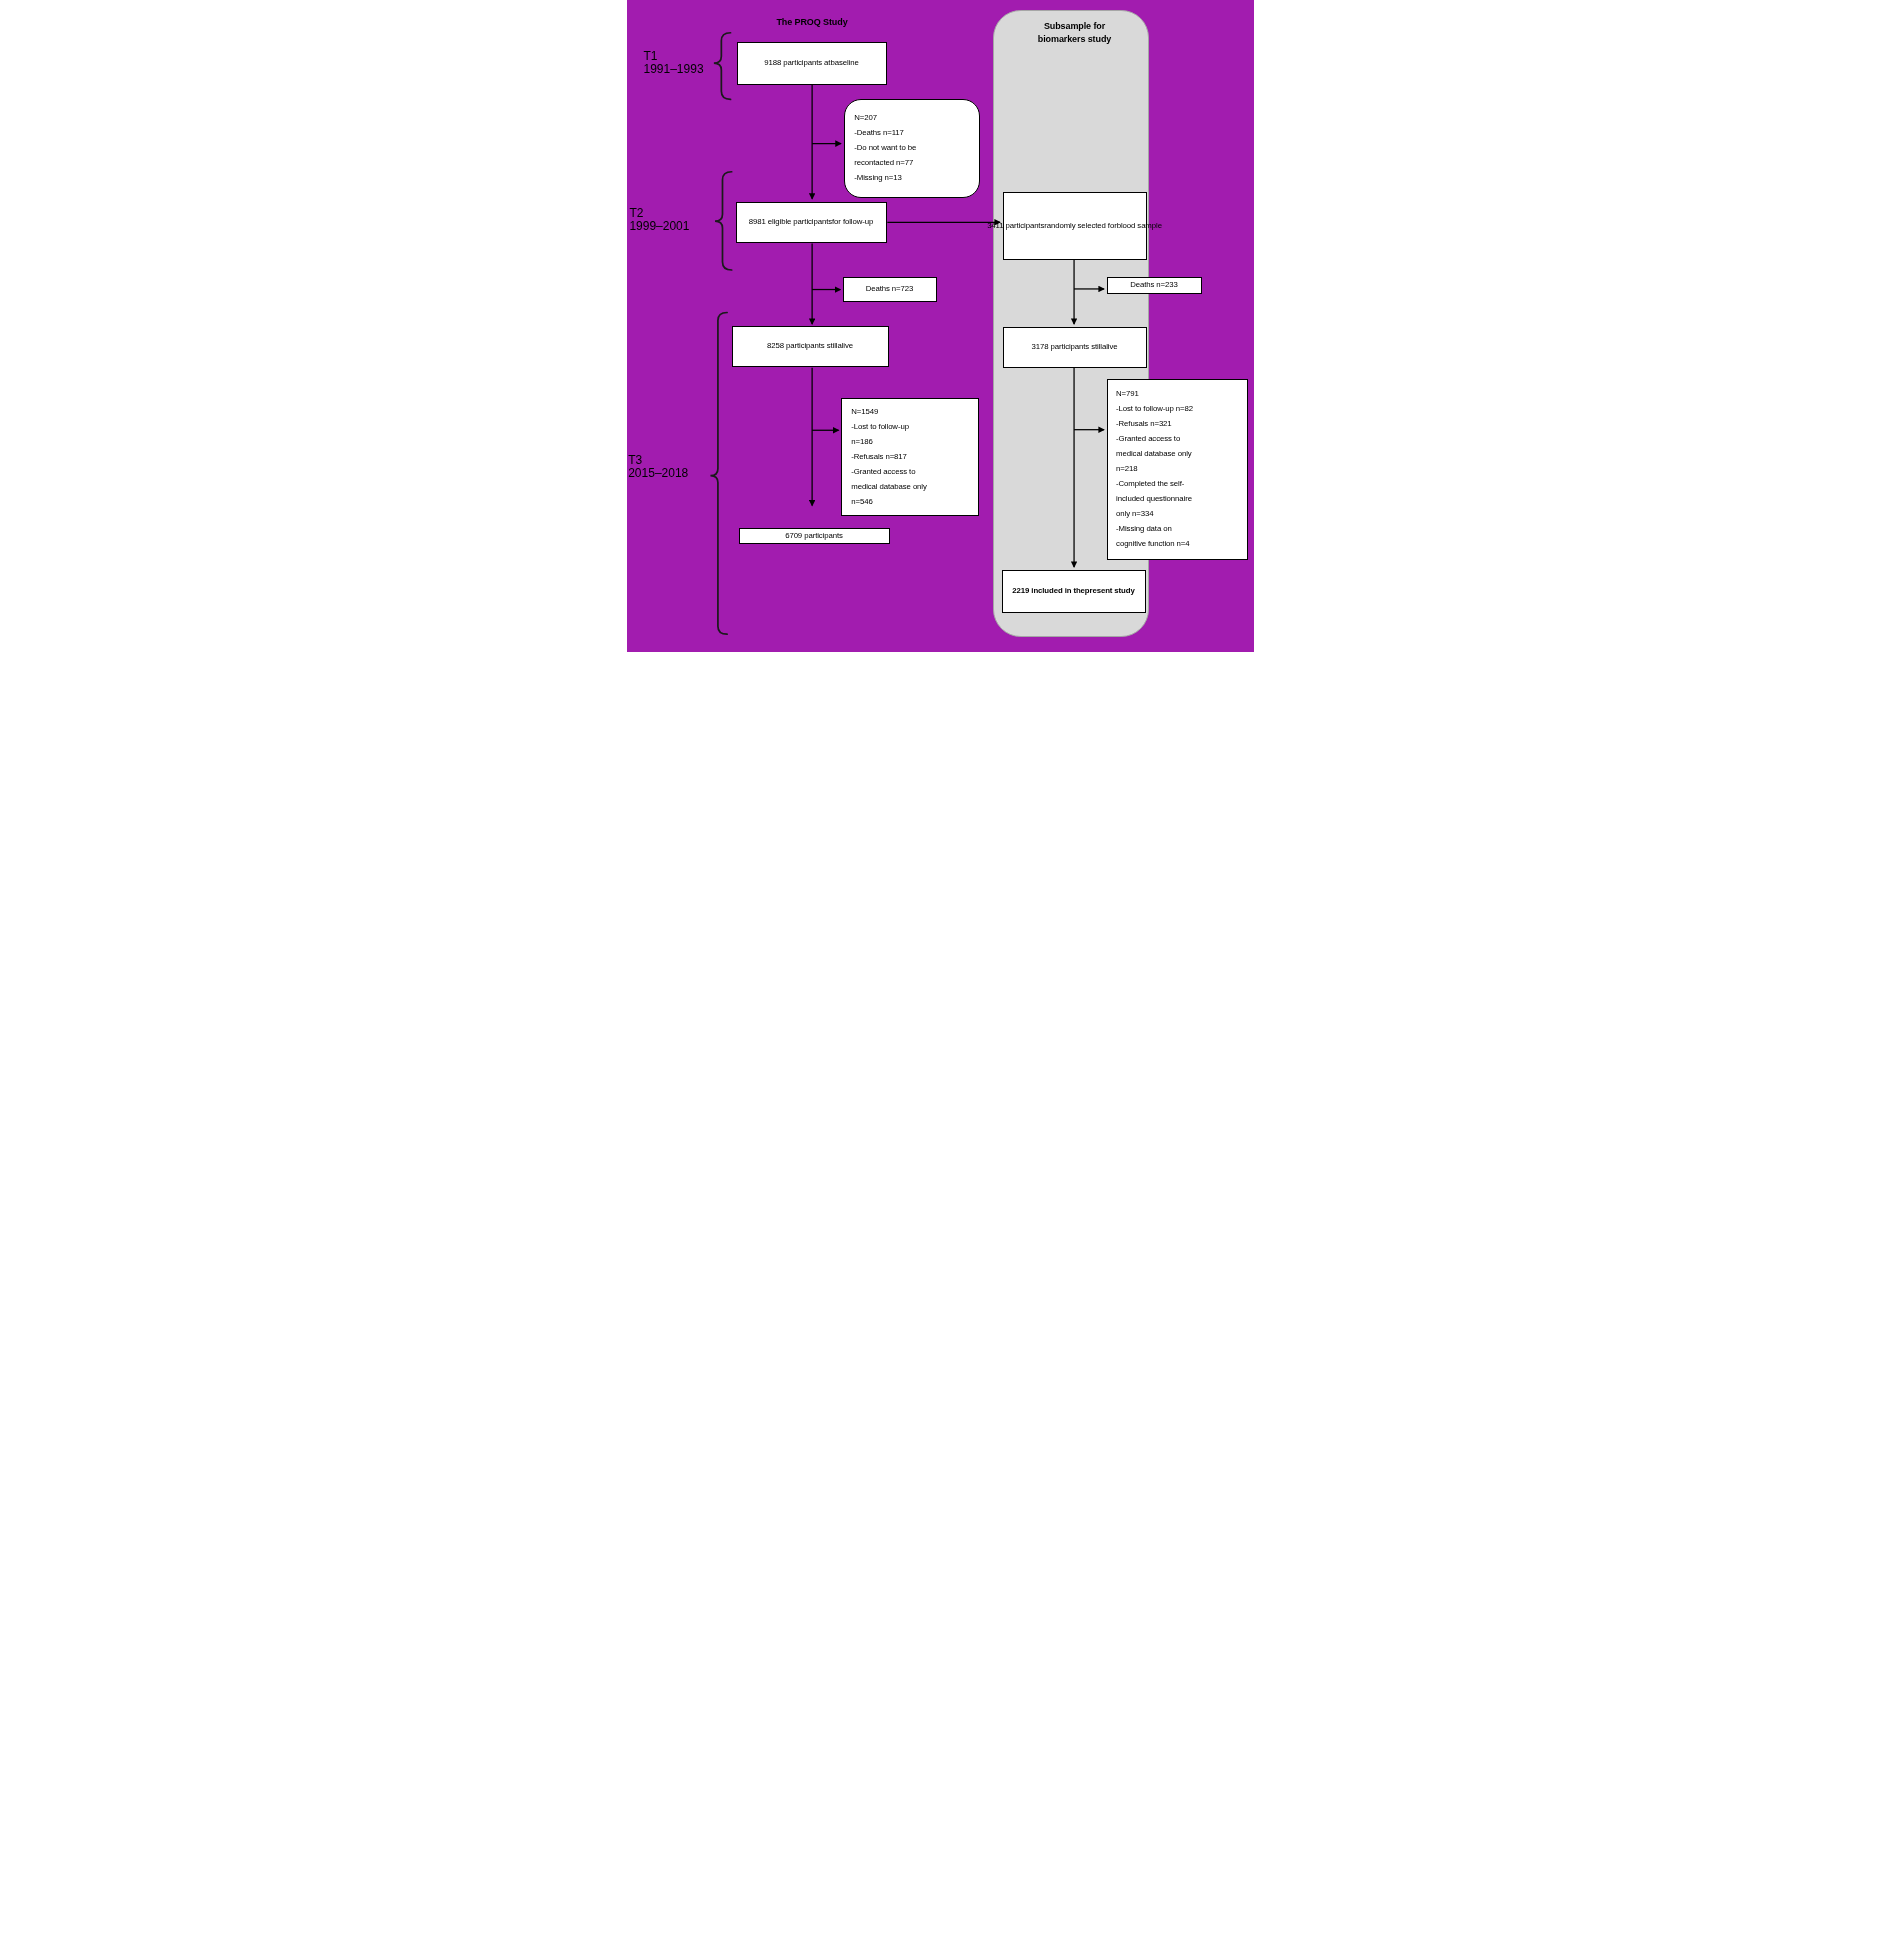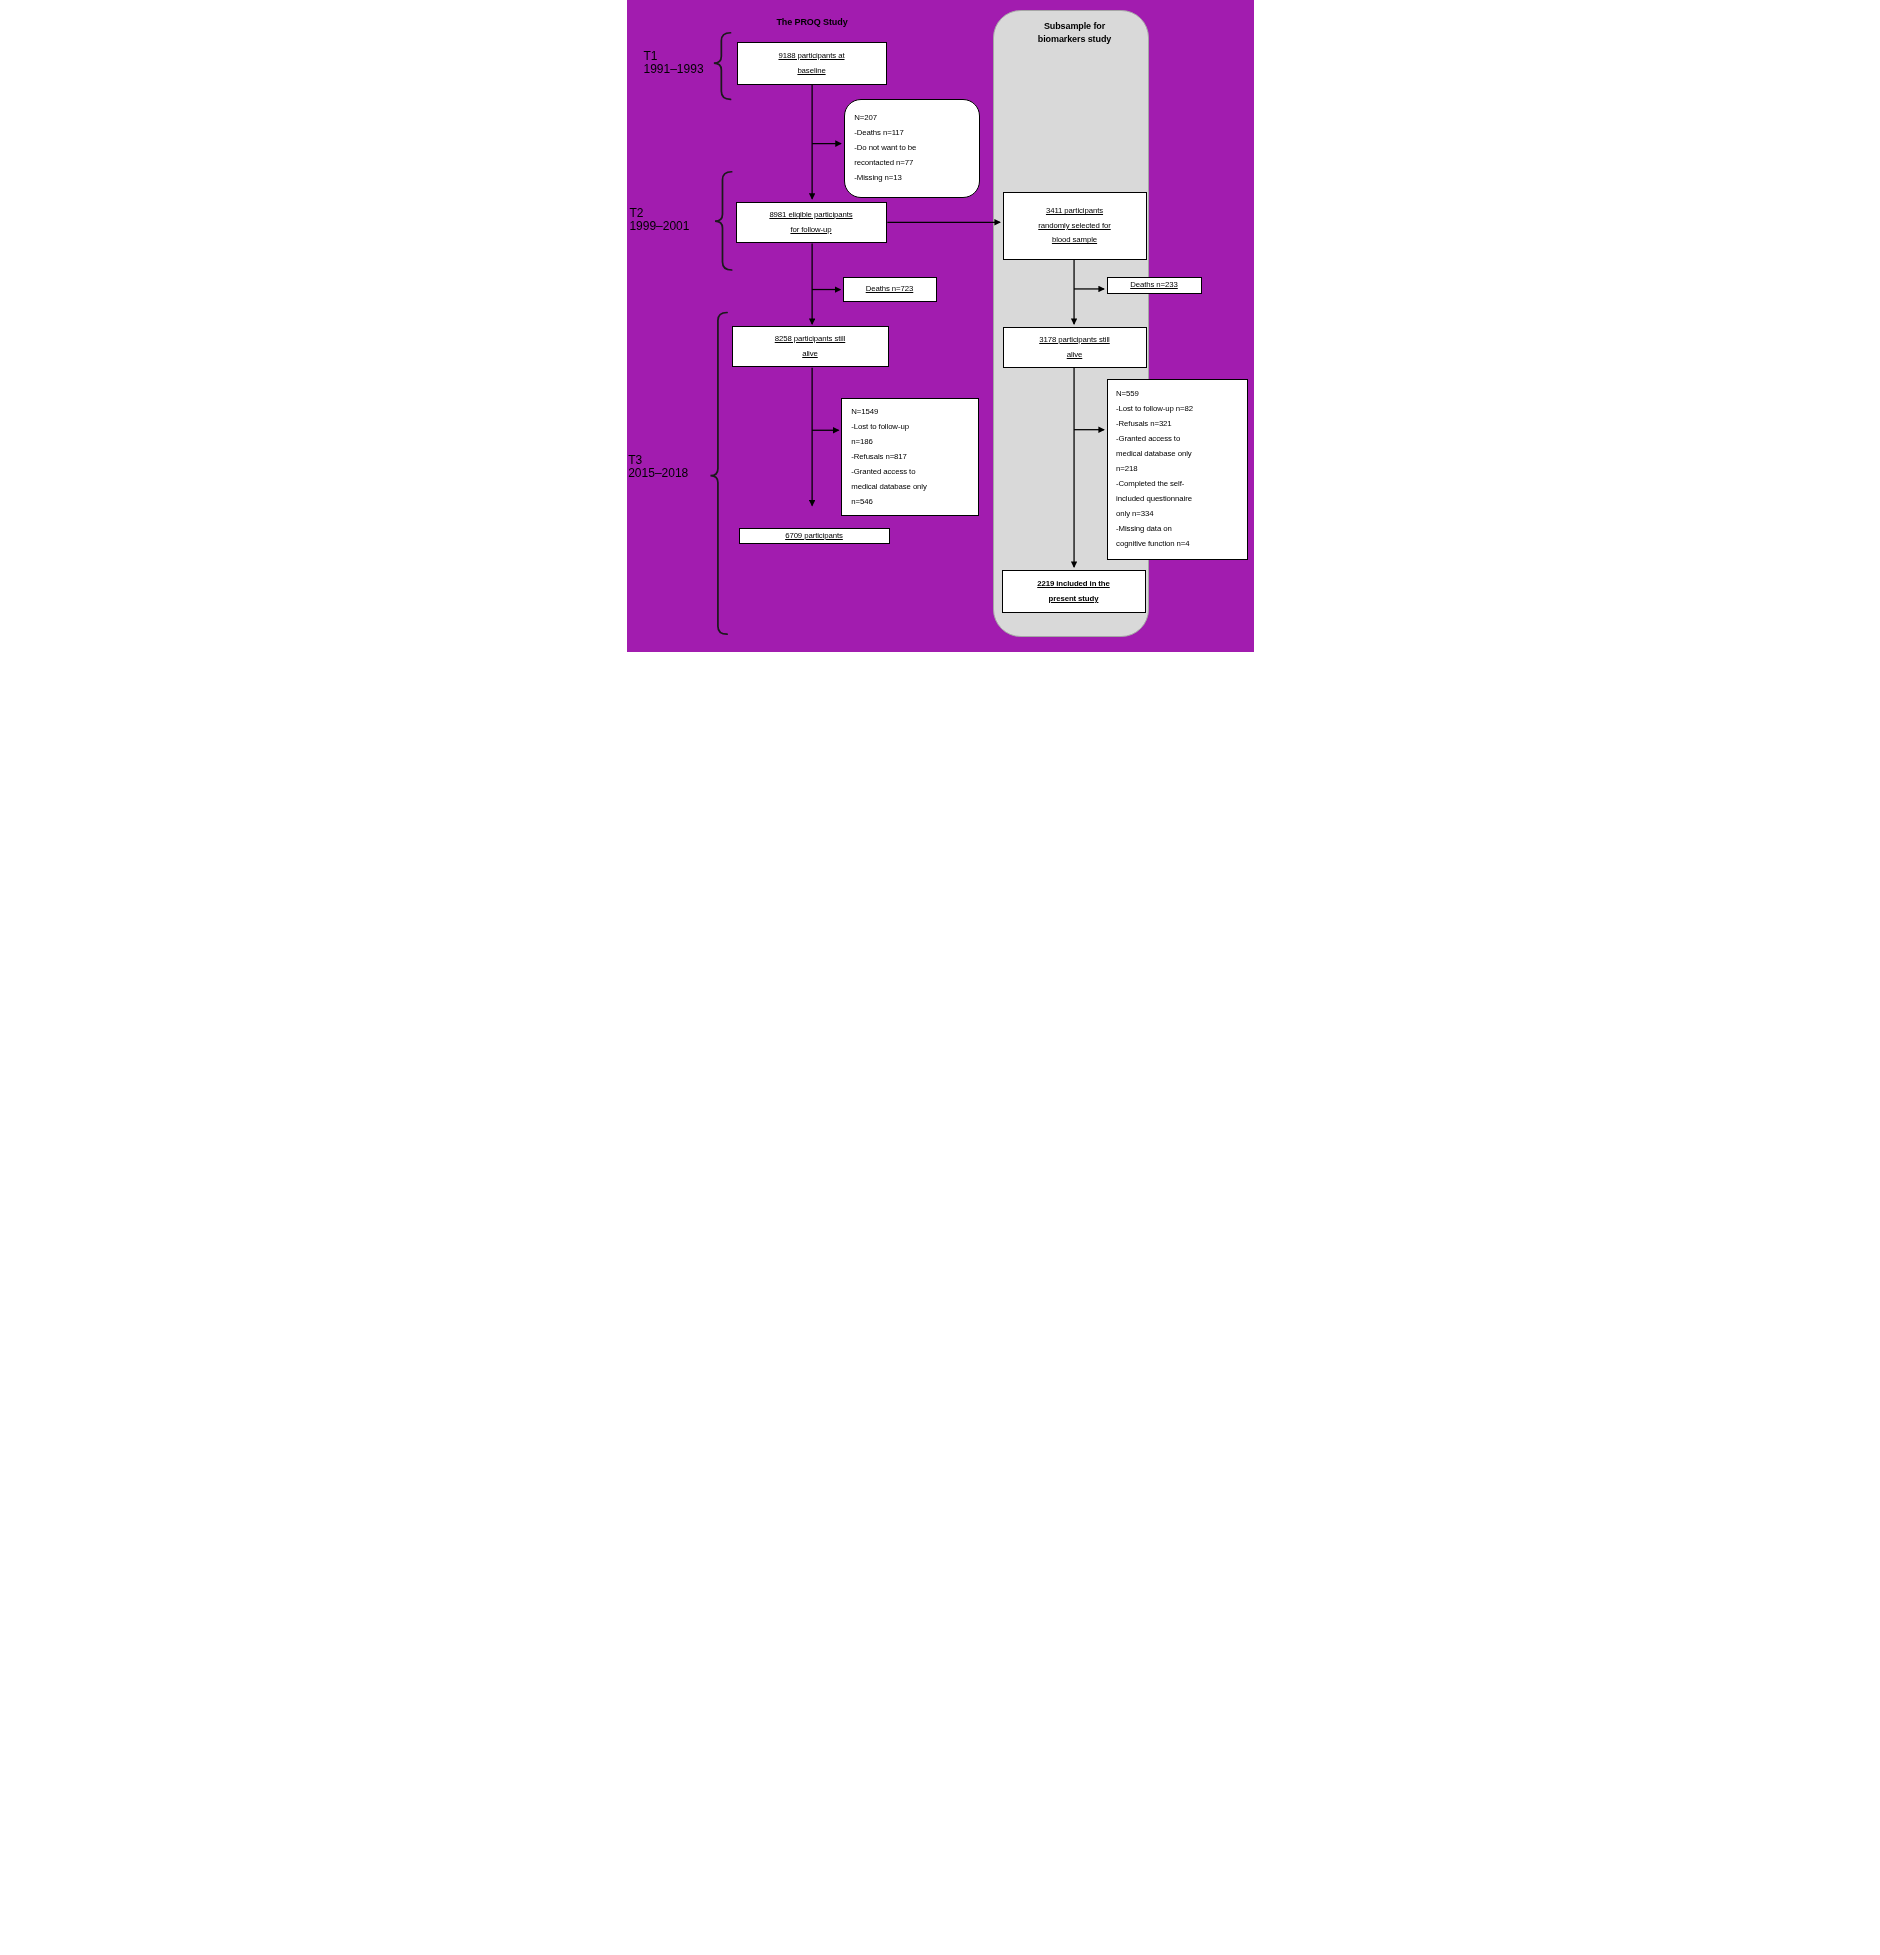--- a/index.html
+++ b/index.html
@@ -39,25 +39,24 @@
   }
   .box {
     position: absolute;
     background: #ffffff;
     border: 1.4px solid #000000;
     box-sizing: border-box;
     z-index: 10;
   }
   .box.center {
     display: flex;
-    flex-direction: column;
+    flex-direction: row;
     justify-content: center;
     align-items: center;
     text-align: left;
-    text-decoration: underline;
   }
   .box.left-text {
     text-align: left;
   }
   .tl {
     font-size: 7.8px;
     line-height: 15px;
     white-space: nowrap;
     letter-spacing: -0.1px;
   }
@@ -188,21 +187,21 @@
   <div class="box center" style="left:480px; top:277px; width:95px; height:17px;">
       <div class="tl">Deaths n=233</div>
     </div>
 
   <div class="box center" style="left:376px; top:327px; width:144px; height:41px;">
       <div class="tl">3178 participants still</div>
       <div class="tl">alive</div>
     </div>
 
   <div class="box left-text pad-c" style="left:480px; top:379px; width:141px; height:181px;">
-      <div class="tl">N=559</div>
+      <div class="tl">N=791</div>
       <div class="tl">-Lost to follow-up n=82</div>
       <div class="tl">-Refusals n=321</div>
       <div class="tl">-Granted access to</div>
       <div class="tl">medical database only</div>
       <div class="tl">n=218</div>
       <div class="tl">-Completed the self-</div>
       <div class="tl">included questionnaire</div>
       <div class="tl">only n=334</div>
       <div class="tl">-Missing data on</div>
       <div class="tl">cognitive function n=4</div>

